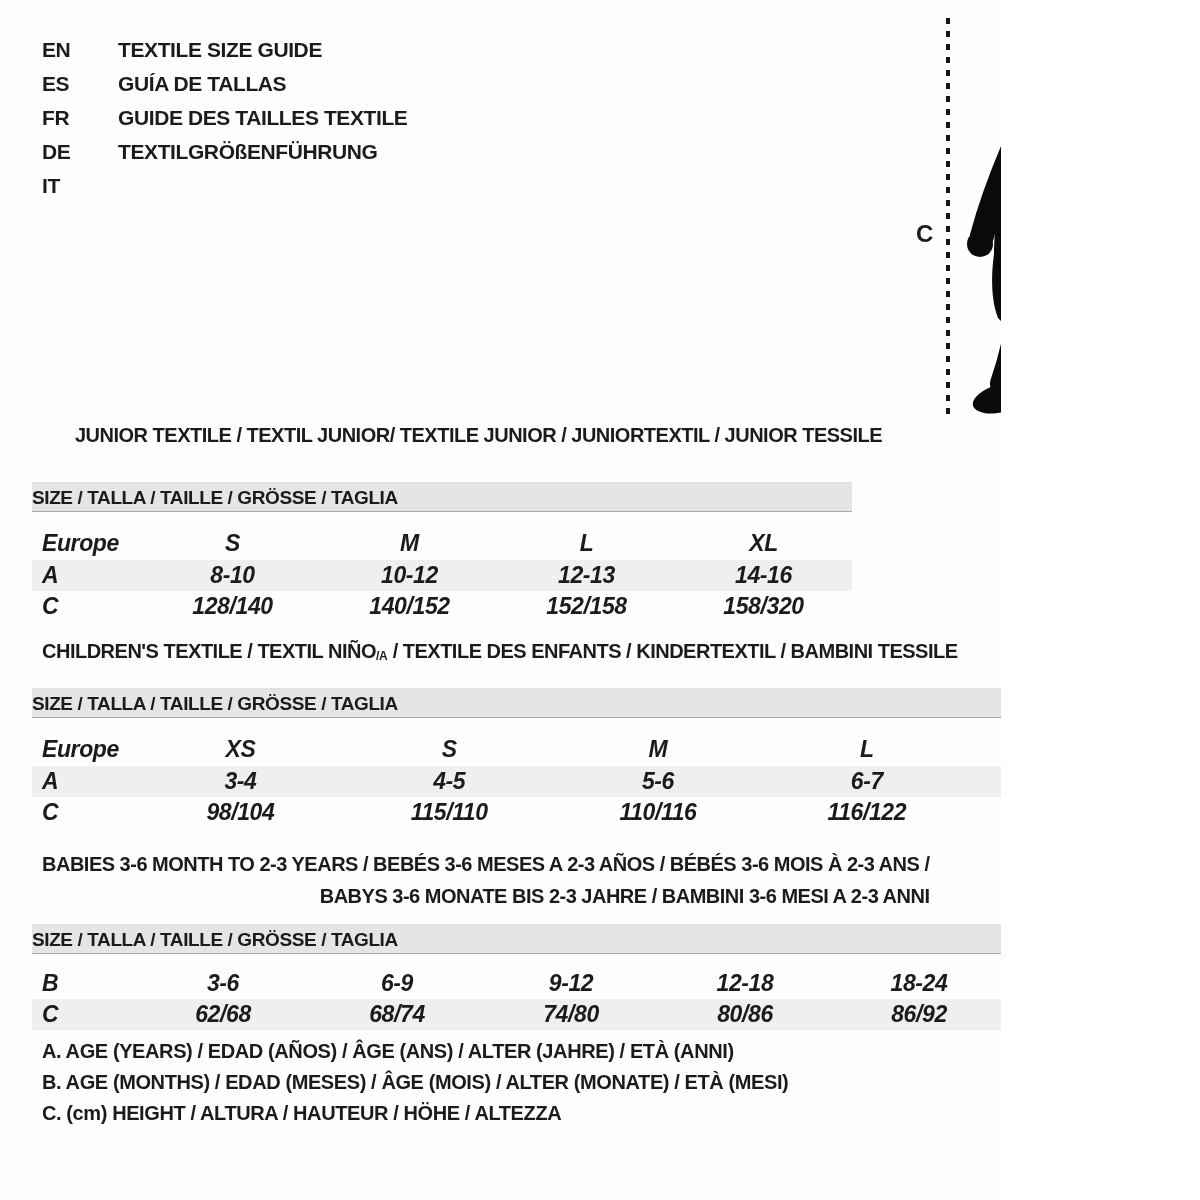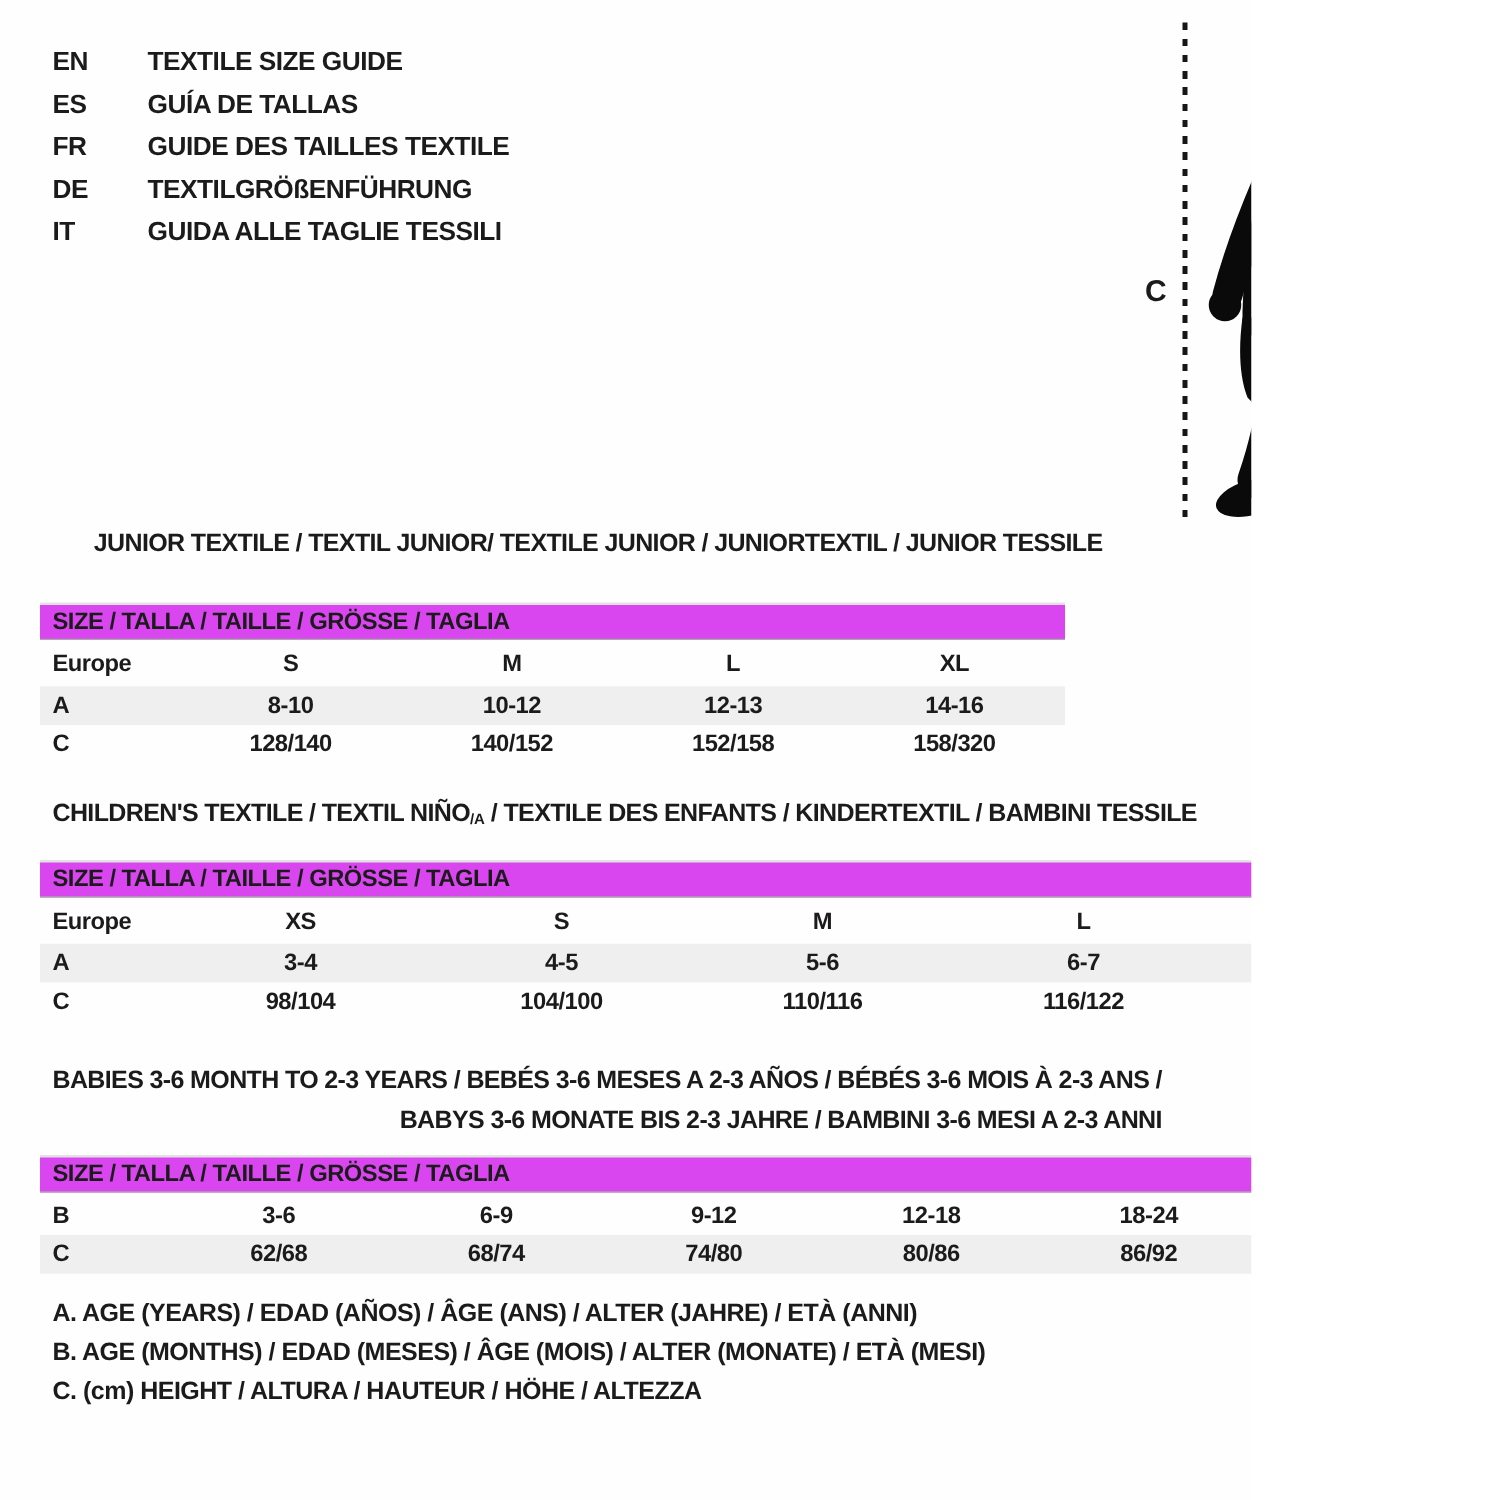--- a/index.html
+++ b/index.html
@@ -19,29 +19,29 @@
     background:repeating-linear-gradient(#161616 0 6px, transparent 6px 13px);
   }
   .c-label { position:absolute; left:916px; top:220px; font-size:24px; }
   .baby-svg { position:absolute; left:958px; top:14px; }
   
   .section-title { position:absolute; left:42px; font-size:20px; letter-spacing:-0.5px; white-space:nowrap; }
   .title-sub { font-size:12px; vertical-align:-2px; letter-spacing:-0.2px; }
   .two-line { line-height:32px;text-align:right; }
   .size-table { position:absolute; left:32px; }
   .size-header {
-    background:#d946ef; height:27px; line-height:27px; padding-left:10px;
-    font-size:19px; border-bottom:1px solid #a8a8a8; margin-bottom:3px;
+    background:#e5e5e5; height:27px; line-height:27px; padding-left:0;
+    font-size:19px; border-bottom:1px solid #a8a8a8; margin-bottom:14px;
     box-shadow:0 -2px 0 #e2e2e2;
   }
   .trow { display:grid; align-items:center; }
   .trow.cols { height:34px; }
   .trow.data { height:31px; }
   .trow.shaded { background:#efefef; }
-  .cell { text-align:center; font-size:19px; white-space:nowrap; }
+  .cell { text-align:center; font-size:23px; white-space:nowrap;font-style:italic; }
   .cell.rowlabel { text-align:left; padding-left:10px; }
   
   .legend { position:absolute; left:42px; top:1036px; }
   .legend-line { height:31px; line-height:31px; font-size:20px; white-space:nowrap; }
 </style>
 </head>
 <body>
 
 <div class="page">
 
@@ -57,21 +57,20 @@
       <div class="lang-row">
         <div class="lang-code">FR</div>
         <div class="lang-label">GUIDE DES TAILLES TEXTILE</div>
       </div>
       <div class="lang-row">
         <div class="lang-code">DE</div>
         <div class="lang-label">TEXTILGRÖßENFÜHRUNG</div>
       </div>
       <div class="lang-row">
         <div class="lang-code">IT</div>
-        <div class="lang-label">GUIDA ALLE TAGLIE TESSILI</div>
       </div>
     </div>
 
   <div class="dash-line"></div>
   <div class="c-label">C</div>
 
   <svg class="baby-svg" width="185" height="405" viewBox="0 0 185 405">
     <g fill="#0a0a0a" stroke="none">
       <ellipse cx="99" cy="56" rx="42" ry="48"></ellipse>
       <circle cx="55" cy="72" r="9"></circle>
@@ -136,21 +135,21 @@
         <div class="cell rowlabel">A</div>
         <div class="cell">3-4</div>
         <div class="cell">4-5</div>
         <div class="cell">5-6</div>
         <div class="cell">6-7</div>
         <div class="cell">7-8</div>
       </div>
       <div class="trow data" style="grid-template-columns: 104px repeat(5, 1fr);">
         <div class="cell rowlabel">C</div>
         <div class="cell">98/104</div>
-        <div class="cell">104/100</div>
+        <div class="cell">115/110</div>
         <div class="cell">110/116</div>
         <div class="cell">116/122</div>
         <div class="cell">122/128</div>
       </div>
     </div>
 
   <div class="section-title two-line" style="top:848px;">
     <div>BABIES 3-6 MONTH TO 2-3 YEARS / BEBÉS 3-6 MESES A 2-3 AÑOS / BÉBÉS 3-6 MOIS À 2-3 ANS /</div>
     <div>BABYS 3-6 MONATE BIS 2-3 JAHRE / BAMBINI 3-6 MESI A 2-3 ANNI</div>
   </div>

